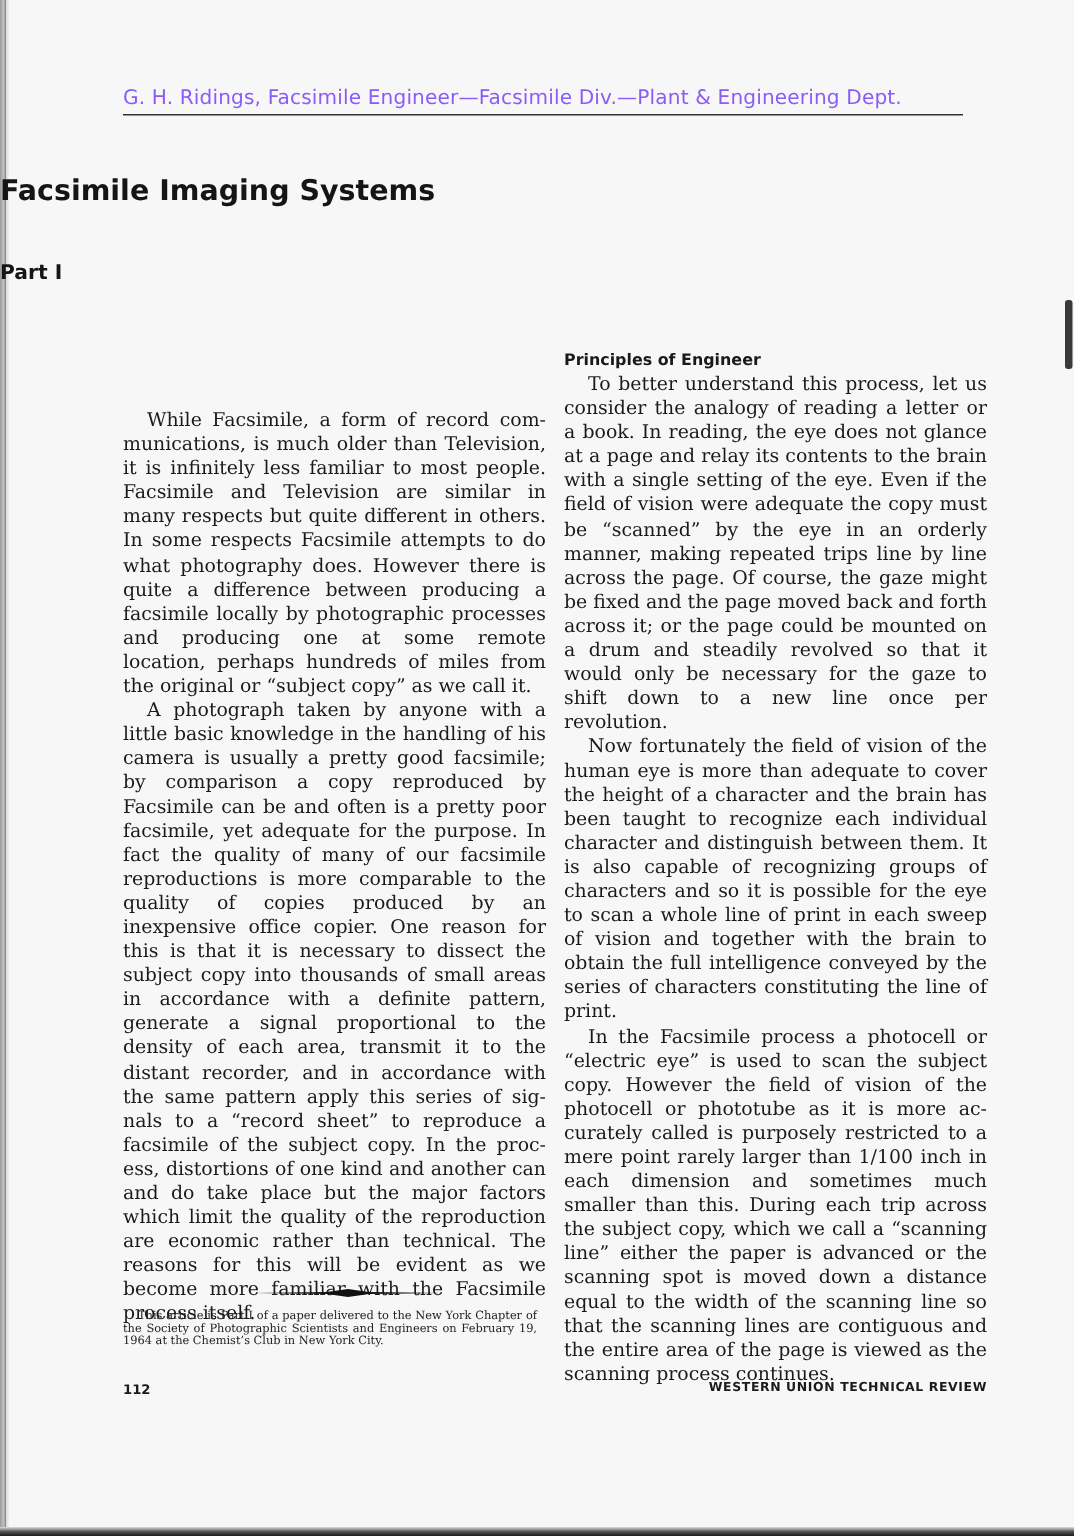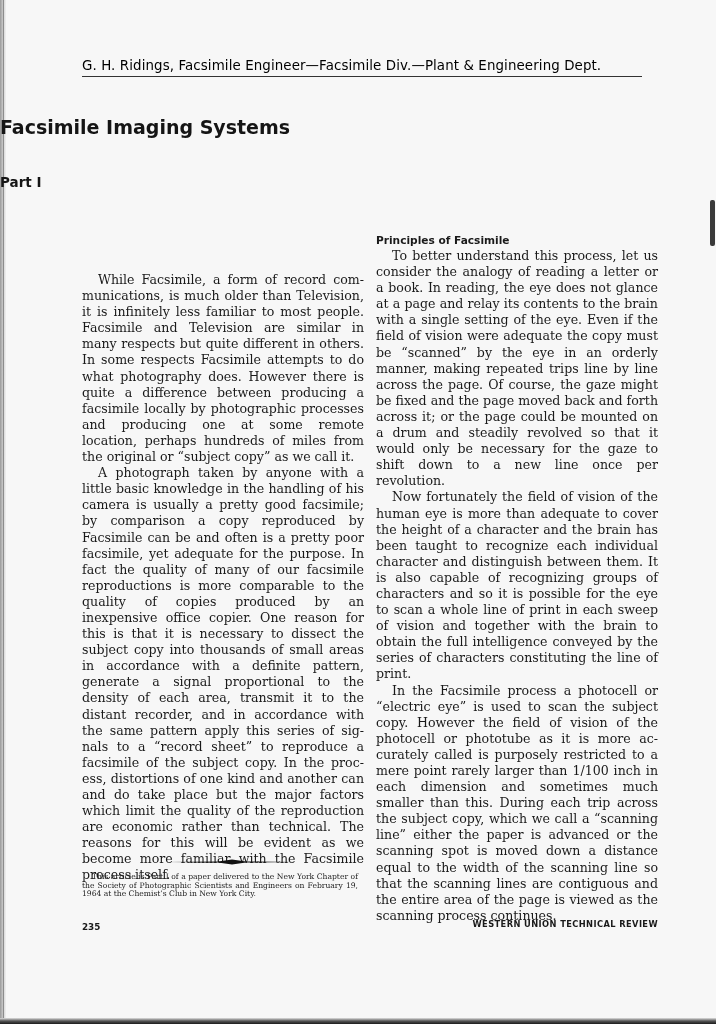--- a/index.html
+++ b/index.html
@@ -21,21 +21,21 @@
       position: absolute; left: 0; bottom: 0; width: 716px; height: 6px;
       background: linear-gradient(to bottom, #e0e0e0, #555 50%, #1a1a1a);
     }
     .edge-mark {
       position: absolute; left: 710px; top: 200px; width: 5px; height: 46px;
       background: #3a3a3a; border-radius: 2px;
     }
     .byline {
       position: absolute; left: 82px; top: 58px; width: 560px;
       font-family: "DejaVu Sans", "Liberation Sans", sans-serif;
-      font-size: 13.4px; letter-spacing: 0.1px; color: #000000;
+      font-size: 13.4px; letter-spacing: 0.1px; color: #8b5cf6;
       padding-bottom: 3px; border-bottom: 1.5px solid #333;
       white-space: nowrap;
     }
     .title {
       position: absolute; left: 0; top: 116px; width: 716px; text-align: left;
       font-family: "DejaVu Sans", "Liberation Sans", sans-serif;
       font-weight: bold; font-size: 19px; color: #151515;
     }
     .part {
       position: absolute; left: 0; top: 174px; width: 716px; text-align: left;
@@ -86,28 +86,28 @@
 
 <div class="title">Facsimile Imaging Systems</div>
 <div class="part">Part I</div>
 
 <div class="col col-left">
   <p>While Facsimile, a form of record com­munications, is much older than Televi­sion, it is infinitely less familiar to most people. Facsimile and Television are sim­ilar in many respects but quite different in others. In some respects Facsimile at­tempts to do what photography does. However there is quite a difference be­tween producing a facsimile locally by photographic processes and producing one at some remote location, perhaps hun­dreds of miles from the original or “sub­ject copy” as we call it.</p>
   <p>A photograph taken by anyone with a little basic knowledge in the handling of his camera is usually a pretty good facsimile; by comparison a copy repro­duced by Facsimile can be and often is a pretty poor facsimile, yet adequate for the purpose. In fact the quality of many of our facsimile reproductions is more com­parable to the quality of copies produced by an inexpensive office copier. One rea­son for this is that it is necessary to dis­sect the subject copy into thousands of small areas in accordance with a definite pattern, generate a signal proportional to the density of each area, transmit it to the distant recorder, and in accordance with the same pattern apply this series of sig­nals to a “record sheet” to reproduce a facsimile of the subject copy. In the proc­ess, distortions of one kind and another can and do take place but the major factors which limit the quality of the re­production are economic rather than tech­nical. The reasons for this will be evident as we become more familiar with the Facsimile process itself.</p>
 </div>
 
 <div class="col col-right">
-  <div class="section-heading">Principles of Facsimile</div>
+  <div class="section-heading">Principles of Engineer</div>
   <p>To better understand this process, let us consider the analogy of reading a let­ter or a book. In reading, the eye does not glance at a page and relay its contents to the brain with a single setting of the eye. Even if the field of vision were adequate the copy must be “scanned” by the eye in an orderly manner, making repeated trips line by line across the page. Of course, the gaze might be fixed and the page moved back and forth across it; or the page could be mounted on a drum and steadily revolved so that it would only be necessary for the gaze to shift down to a new line once per revolution.</p>
   <p>Now fortunately the field of vision of the human eye is more than adequate to cover the height of a character and the brain has been taught to recognize each individual character and distinguish be­tween them. It is also capable of recogniz­ing groups of characters and so it is possi­ble for the eye to scan a whole line of print in each sweep of vision and together with the brain to obtain the full intelli­gence conveyed by the series of characters constituting the line of print.</p>
   <p>In the Facsimile process a photocell or “electric eye” is used to scan the subject copy. However the field of vision of the photocell or phototube as it is more ac­curately called is purposely restricted to a mere point rarely larger than 1/100 inch in each dimension and sometimes much smaller than this. During each trip across the subject copy, which we call a “scan­ning line” either the paper is advanced or the scanning spot is moved down a dis­tance equal to the width of the scanning line so that the scanning lines are contigu­ous and the entire area of the page is viewed as the scanning process continues.</p>
 </div>
 
 <svg class="divider" viewBox="0 0 128 6" preserveAspectRatio="none">
   <path d="M0 3 L50 2.4 L64 0.4 L78 2.4 L128 3 L78 3.6 L64 5.6 L50 3.6 Z" fill="#111"></path>
 </svg>
 
 <div class="footnote">
   <span>This article is Part I of a paper delivered to the New York Chapter of the Society of Photographic Scientists and Engineers on February 19, 1964 at the Chemist’s Club in New York City.</span>
 </div>
 
-<div class="page-number">235</div>
+<div class="page-number">112</div>
 <div class="journal-name">WESTERN UNION TECHNICAL REVIEW</div>
 
 </body></html>

